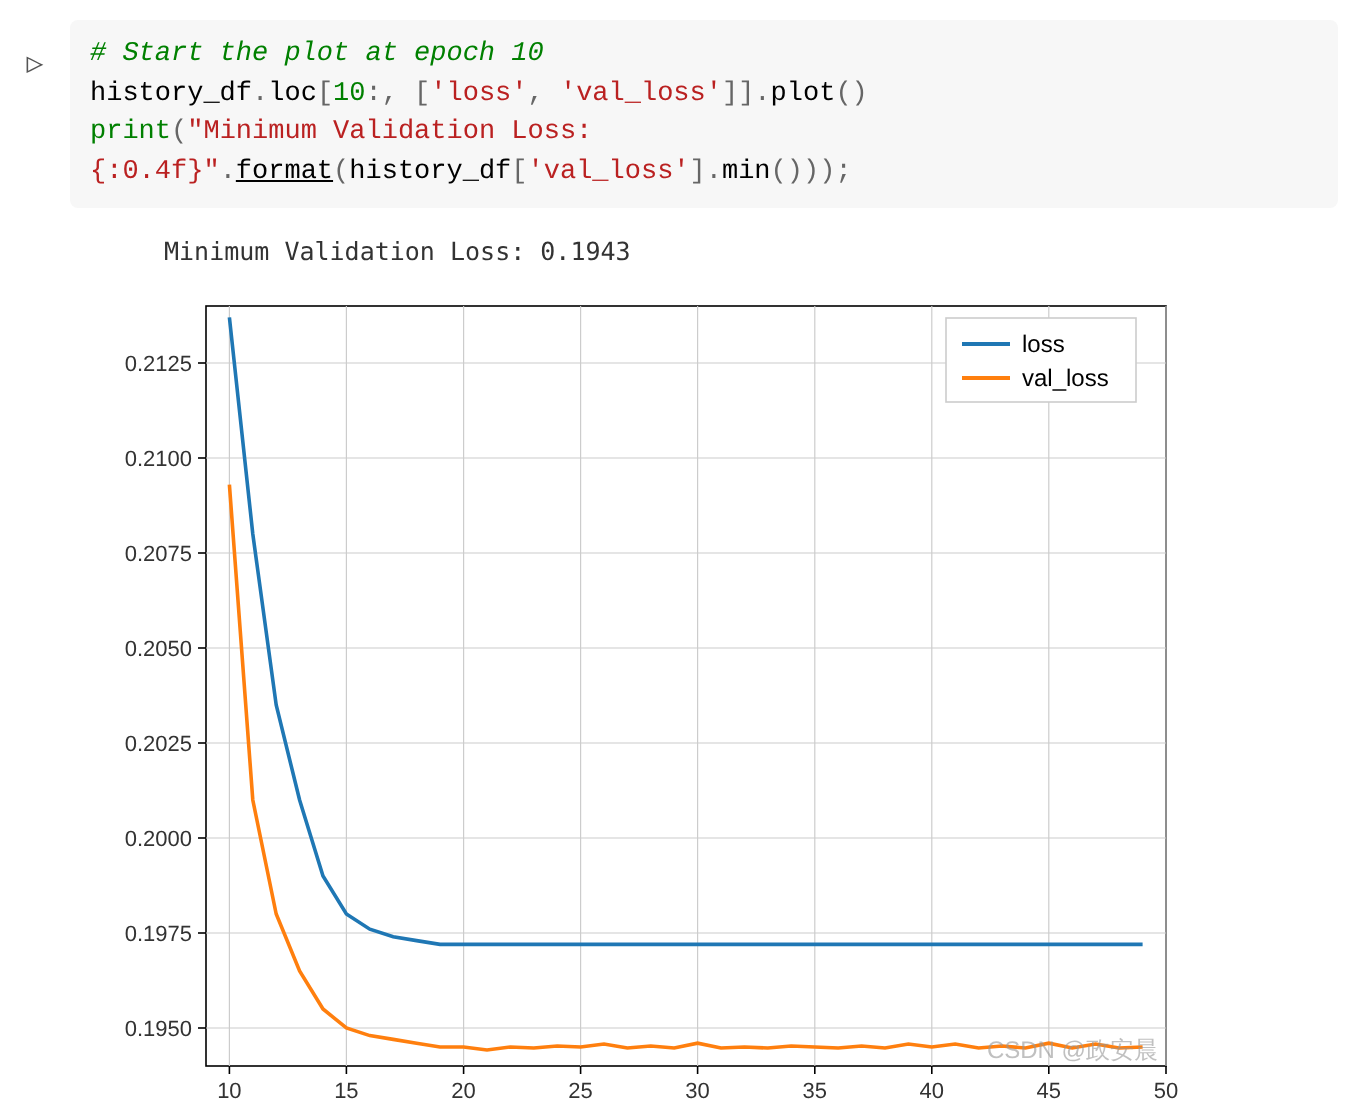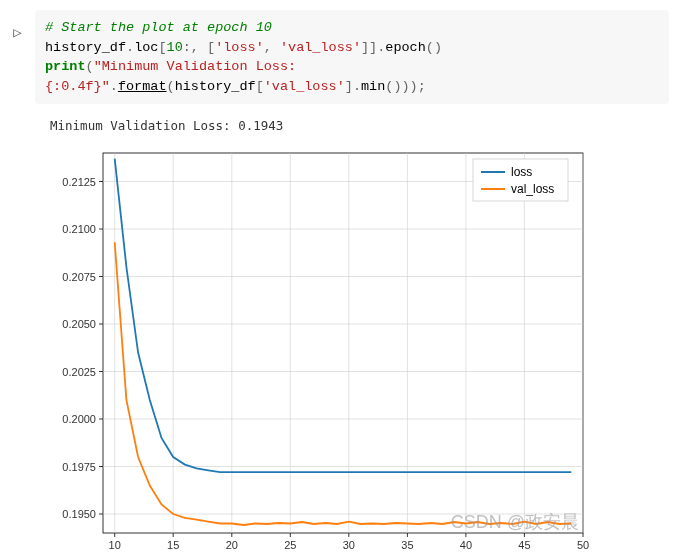--- a/index.html
+++ b/index.html
@@ -37,57 +37,58 @@
       font-size: 13.5px;
       line-height: 1.45;
     }
     .comment { color: #008000; font-style: italic; }
     .var { color: #000; text-align: right; }
     .attr { color: #000; }
     .dot { color: #666; }
     .num { color: #008000; }
     .str-d { color: #BA2121; }
     .str-s { color: #BA2121; text-align: center; }
-    .builtin { color: #008000; font-weight: bold; }
+    .builtin { color: #008000; }
     .punct { color: #666; }
     .format { color: #000; text-decoration: underline; }
     
     .output-text {
       font-family: Consolas, Monaco, monospace;
       font-size: 12.5px;
       color: #333;
       padding: 4px 0 4px 50px;
+      margin-left: 32px;
     }
     .chart-area {
       padding-left: 48px;
       padding-top: 6px;
     }
     .chart-svg {
       display: block;
     }
     .watermark {
       position: absolute;
       bottom: 18px;
       right: 100px;
-      font-size: 18px;
+      font-size: 12px;
       color: rgba(150,150,150,0.6);
       font-family: sans-serif;
     }
   </style>
 </head>
 <body>
 
 <div class="cell-row">
   <div class="run-button">
     <span class="run-icon">▷</span>
   </div>
   <div class="code-block">
     <div><span class="comment"># Start the plot at epoch 10</span></div>
     <div>
-      <span class="var">history_df</span><span class="dot">.</span><span class="attr">loc</span><span class="punct">[</span><span class="num">10</span><span class="punct">:, [</span><span class="str-s">'loss'</span><span class="punct">, </span><span class="str-s">'val_loss'</span><span class="punct">]].</span><span class="attr">epoch</span><span class="punct">()</span>
+      <span class="var">history_df</span><span class="dot">.</span><span class="attr">loc</span><span class="punct">[</span><span class="num">10</span><span class="punct">:, [</span><span class="str-s">'loss'</span><span class="punct">, </span><span class="str-s">'val_loss'</span><span class="punct">]].</span><span class="attr">plot</span><span class="punct">()</span>
     </div>
     <div>
       <span class="builtin">print</span><span class="punct">(</span><span class="str-d">"Minimum Validation Loss: {:0.4f}"</span><span class="punct">.</span><span class="format">format</span><span class="punct">(</span><span class="var">history_df</span><span class="punct">[</span><span class="str-s">'val_loss'</span><span class="punct">].</span><span class="attr">min</span><span class="punct">()));</span>
     </div>
   </div>
 </div>
 
 <div class="output-text">Minimum Validation Loss: 0.1943</div>
 
 <div class="chart-area">

